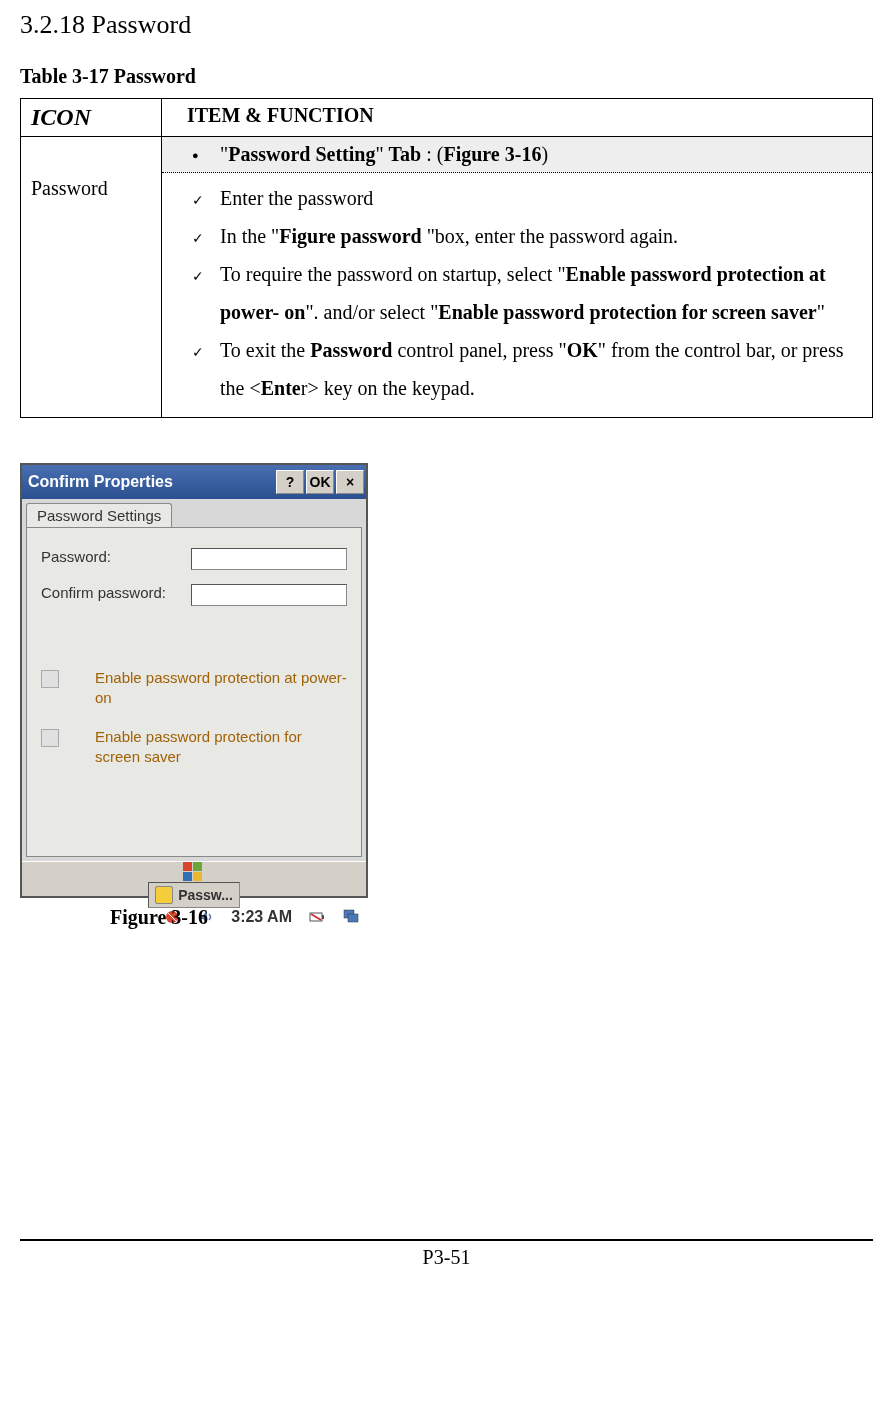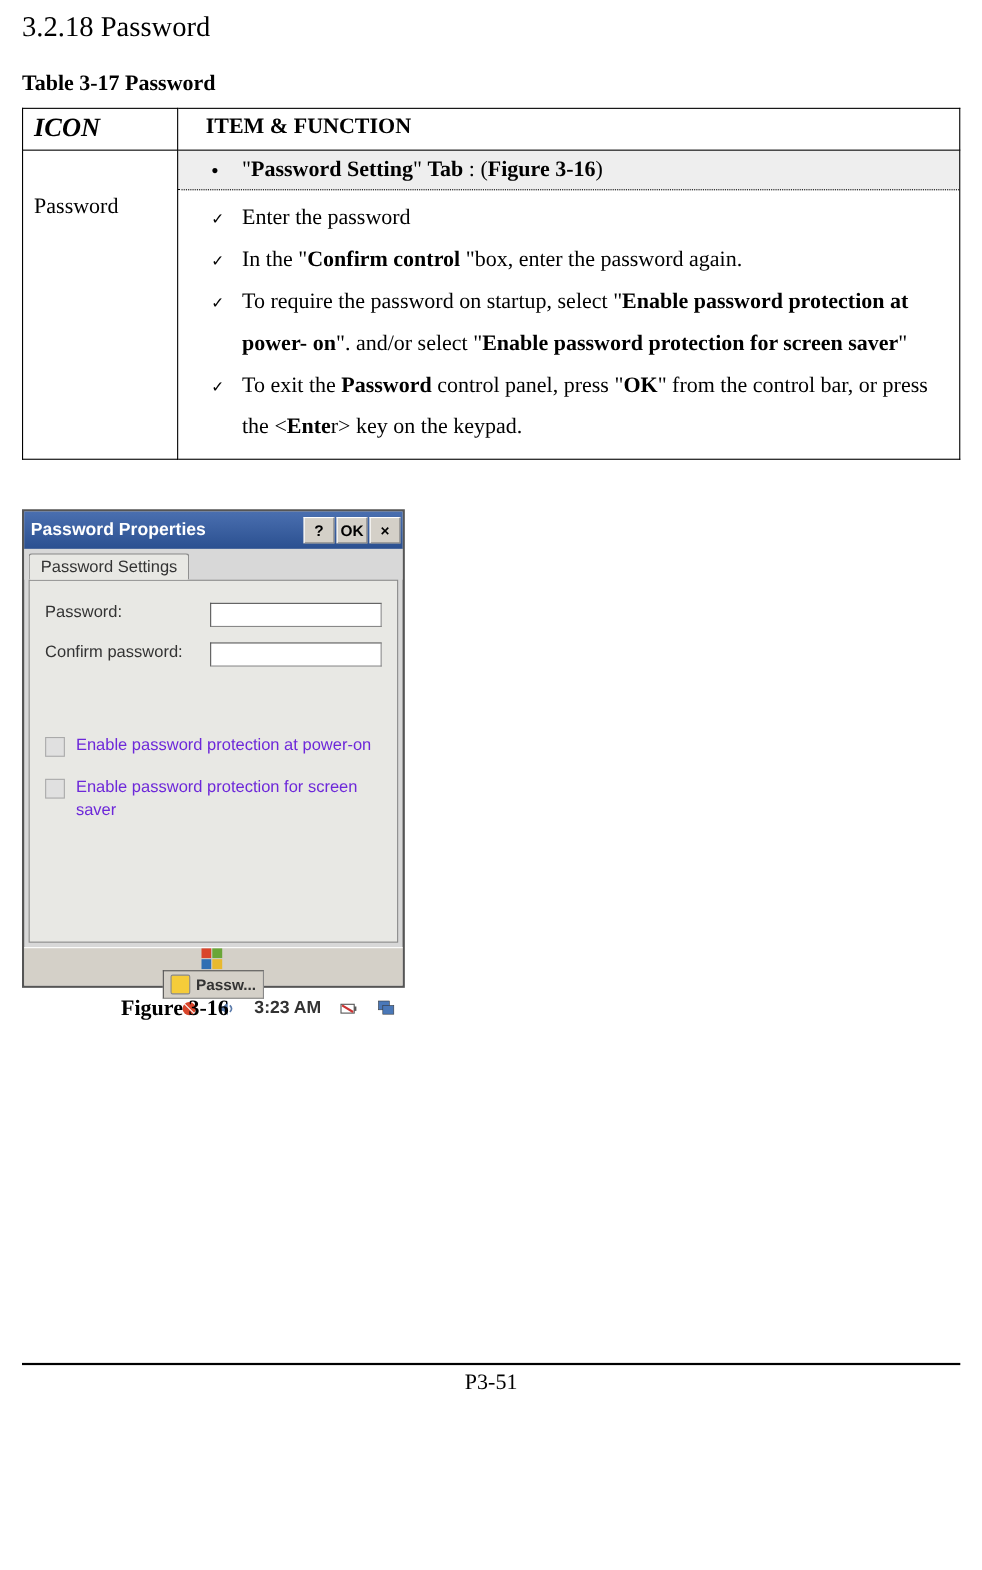--- a/index.html
+++ b/index.html
@@ -172,21 +172,22 @@
       border-top-color: #555;
       border-left-color: #555;
       background: white;
       height: 22px;
       box-sizing: border-box;
     }
     .ss-checkrow {
       display: flex;
       align-items: flex-start;
       margin-top: 18px;
-      color: #6d28d9;
+      color: #a16207;
+      gap: 26px;
     }
     .ss-checkbox {
       width: 16px;
       height: 16px;
       border: 1px solid #aaa;
       background: #e0e0e0;
       margin-right: 10px;
       margin-top: 2px;
       flex-shrink: 0;
     }
@@ -285,33 +286,33 @@
     <td class="icon-cell">Password</td>
     <td class="content-cell">
       <div class="content-inner-top">
         <ul class="tab-list">
           <li><span>"</span><b>Password Setting</b><span>" </span><b>Tab</b><span> : (</span><b>Figure 3-16</b><span>)</span></li>
         </ul>
       </div>
       <div class="content-inner-body">
         <ul class="check-list">
           <li>Enter the password</li>
-          <li><span>In the "</span><b>Confirm control </b><span>"box, enter the password again.</span></li>
+          <li><span>In the "</span><b>Figure password </b><span>"box, enter the password again.</span></li>
           <li><span>To require the password on startup, select "</span><b>Enable password protection at power- on</b><span>". and/or select "</span><b>Enable password protection for screen saver</b><span>"</span></li>
           <li><span>To exit the </span><b>Password</b><span> control panel, press "</span><b>OK</b><span>" from the control bar, or press the &lt;</span><b>Ente</b><span>r&gt; key on the keypad.</span></li>
         </ul>
       </div>
     </td>
   </tr>
 </tbody>
   </table>
 
 <div class="screenshot-container">
   <div class="ss-titlebar">
-    <span class="ss-title">Password Properties</span>
+    <span class="ss-title">Confirm Properties</span>
     <div class="ss-titlebtn">?</div>
     <div class="ss-titlebtn">OK</div>
     <div class="ss-titlebtn">×</div>
   </div>
   <div class="ss-tabbar">
     <div class="ss-tab">Password Settings</div>
   </div>
   <div class="ss-body">
     <div class="ss-fieldrow">
       <span class="ss-label">Password:</span>

